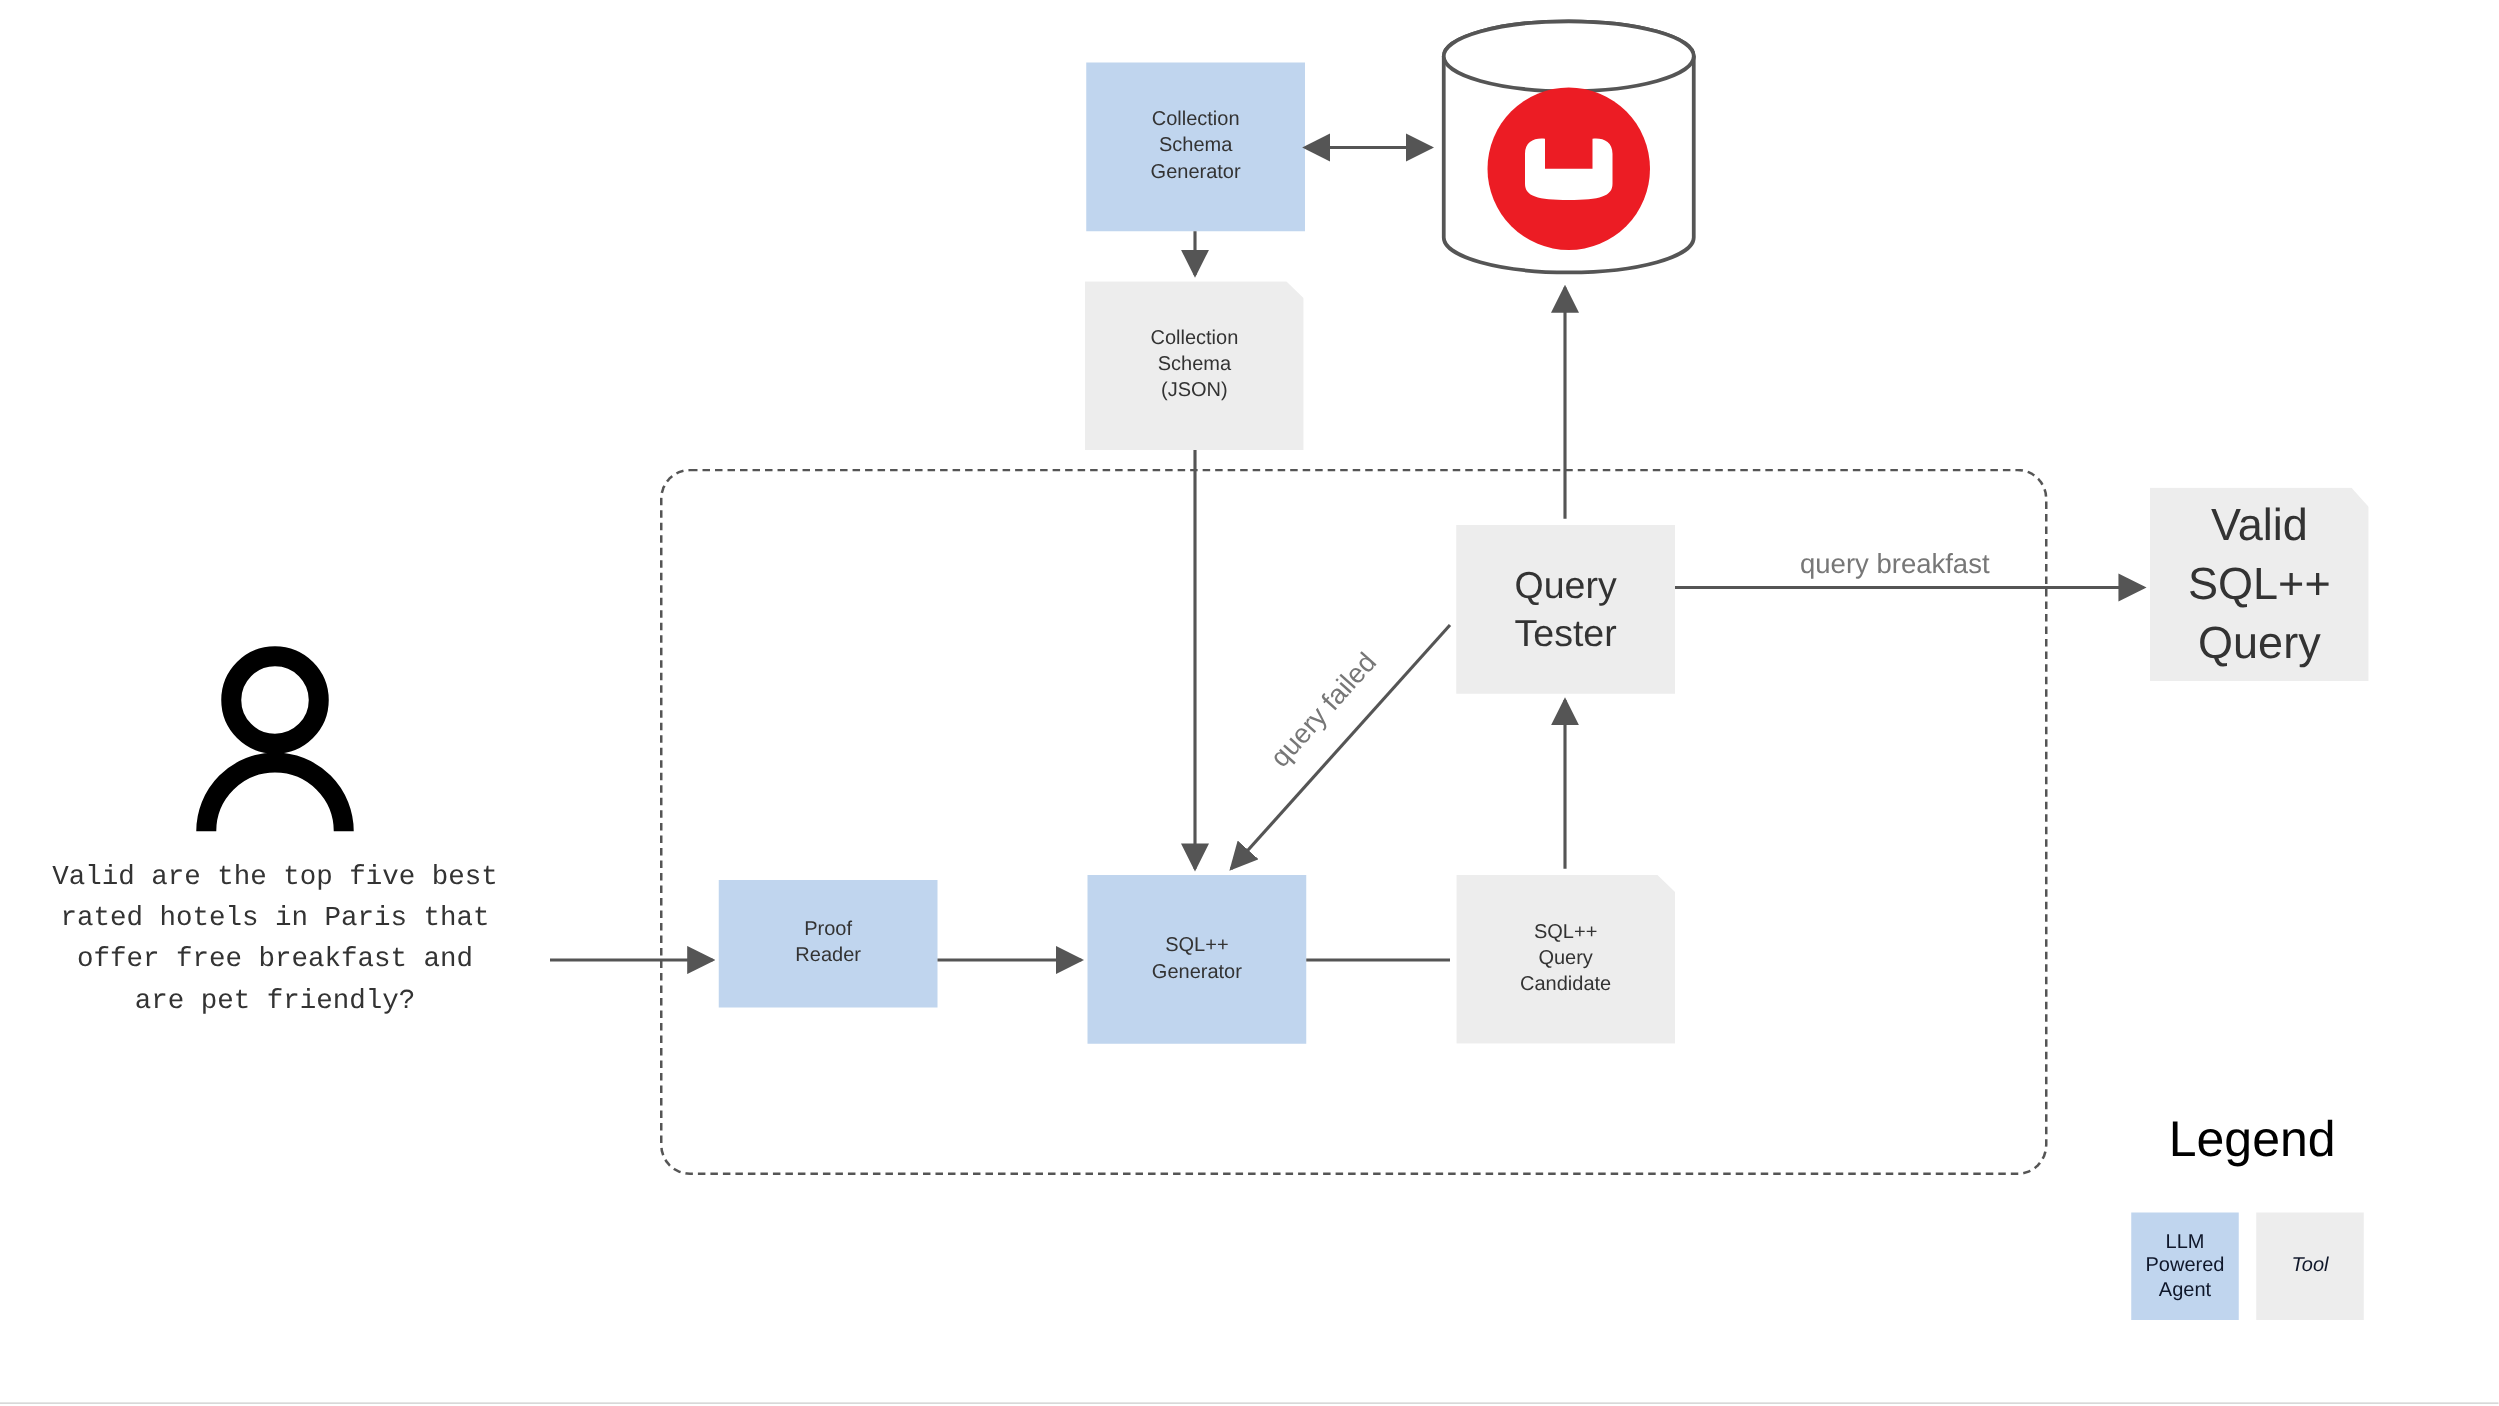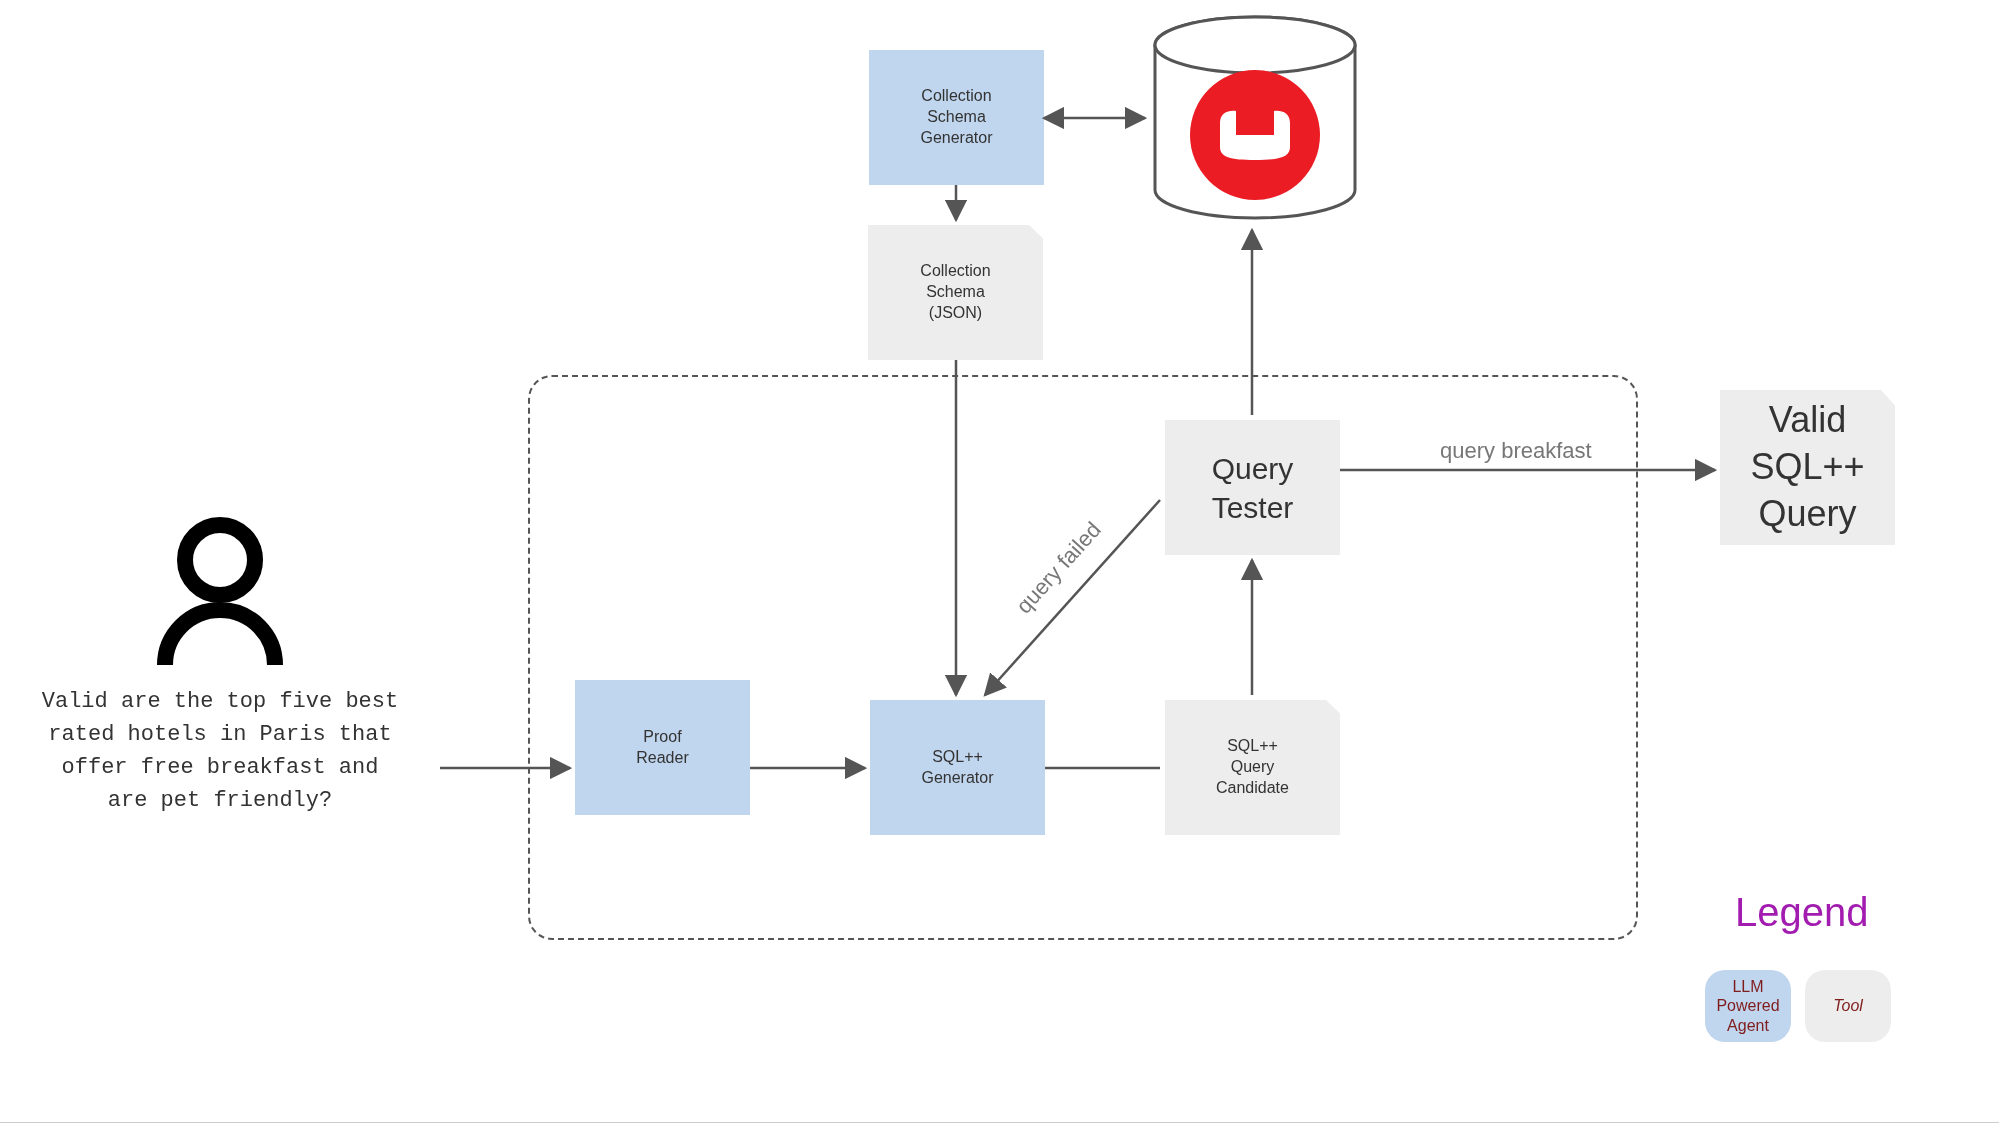--- a/index.html
+++ b/index.html
@@ -54,34 +54,33 @@
       color: #333;
     }
     .edge-label {
       position: absolute;
       font-size: 22px;
       color: #777;
     }
     .legend-title {
       position: absolute;
       font-size: 40px;
-      color: #a21caf;
+      color: #000000;
     }
     .legend-box {
       position: absolute;
       display: flex;
       align-items: center;
       justify-content: center;
       text-align: center;
       font-size: 16px;
-      color: #7f1d1d;
+      color: #0f172a;
       line-height: 1.2;
       width:86px;
-      height:72px;
-      border-radius:20px;
+      height:86px;
     }
     svg { position: absolute; overflow: visible; }
     .bottom-line {
       position:absolute;
       left:0; right:0; top:1122px;
       border-top:1px solid #ccc;
     }
   </style>
 </head>
 <body>
@@ -101,21 +100,21 @@
   <div class="engine-boundary" style="left:528px; top:375px; width:1110px; height:565px;"></div>
 
   <div class="box llm-box" style="left:869px; top:50px; width:175px; height:135px; white-space:pre-line;">Collection
 Schema
 Generator</div>
 
   <div class="box tool-doc" style="left:868px; top:225px; width:175px; height:135px; white-space:pre-line;">Collection
 Schema
 (JSON)</div>
 
-  <div class="box llm-box" style="left:575px; top:680px; width:175px; height:135px; white-space:pre-line;">Proof
+  <div class="box llm-box" style="left:575px; top:704px; width:175px; height:102px; white-space:pre-line;">Proof
 Reader</div>
 
   <div class="box llm-box" style="left:870px; top:700px; width:175px; height:135px; white-space:pre-line;">SQL++
 Generator</div>
 
   <div class="box tool-doc" style="left:1165px; top:700px; width:175px; height:135px; white-space:pre-line;">SQL++
 Query
 Candidate</div>
 
   <div class="box tool-box" style="left:1165px; top:420px; width:175px; height:135px; white-space:pre-line; font-size:30px;">Query

